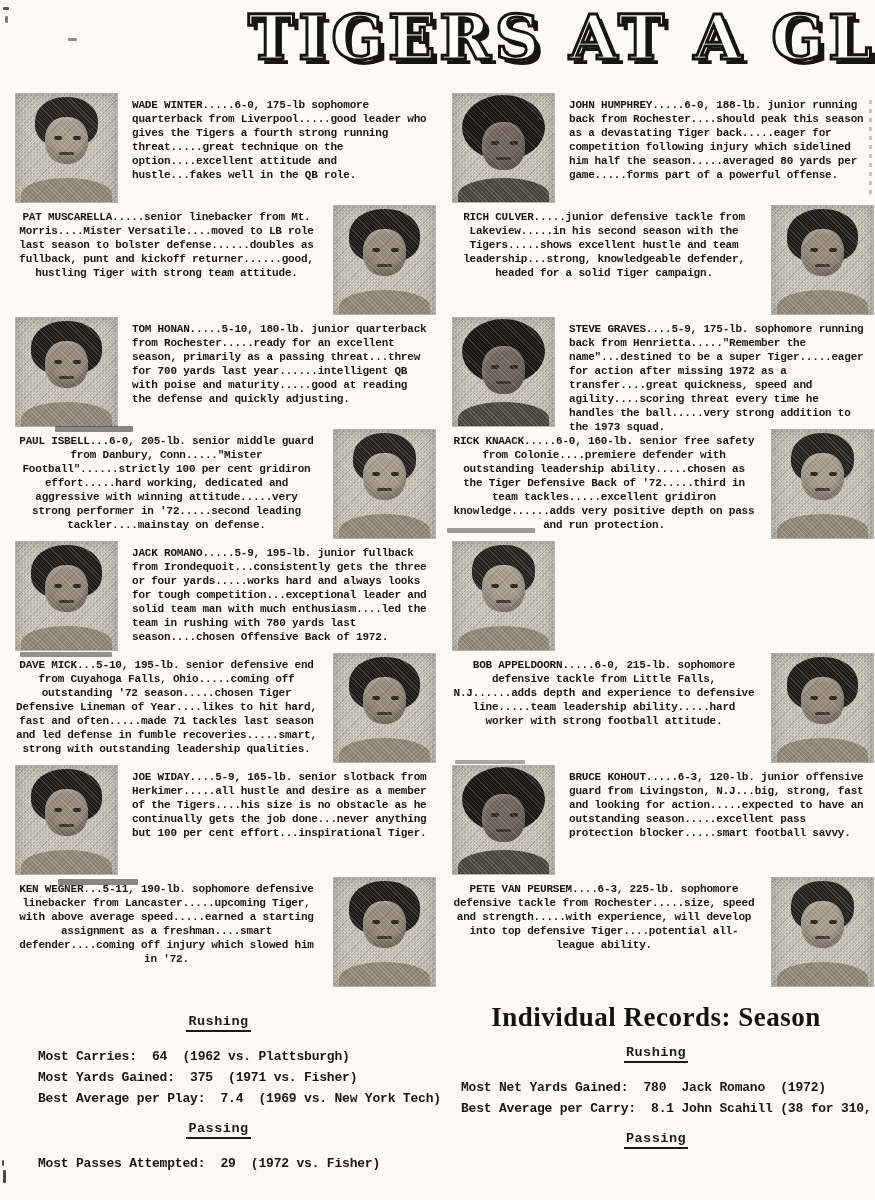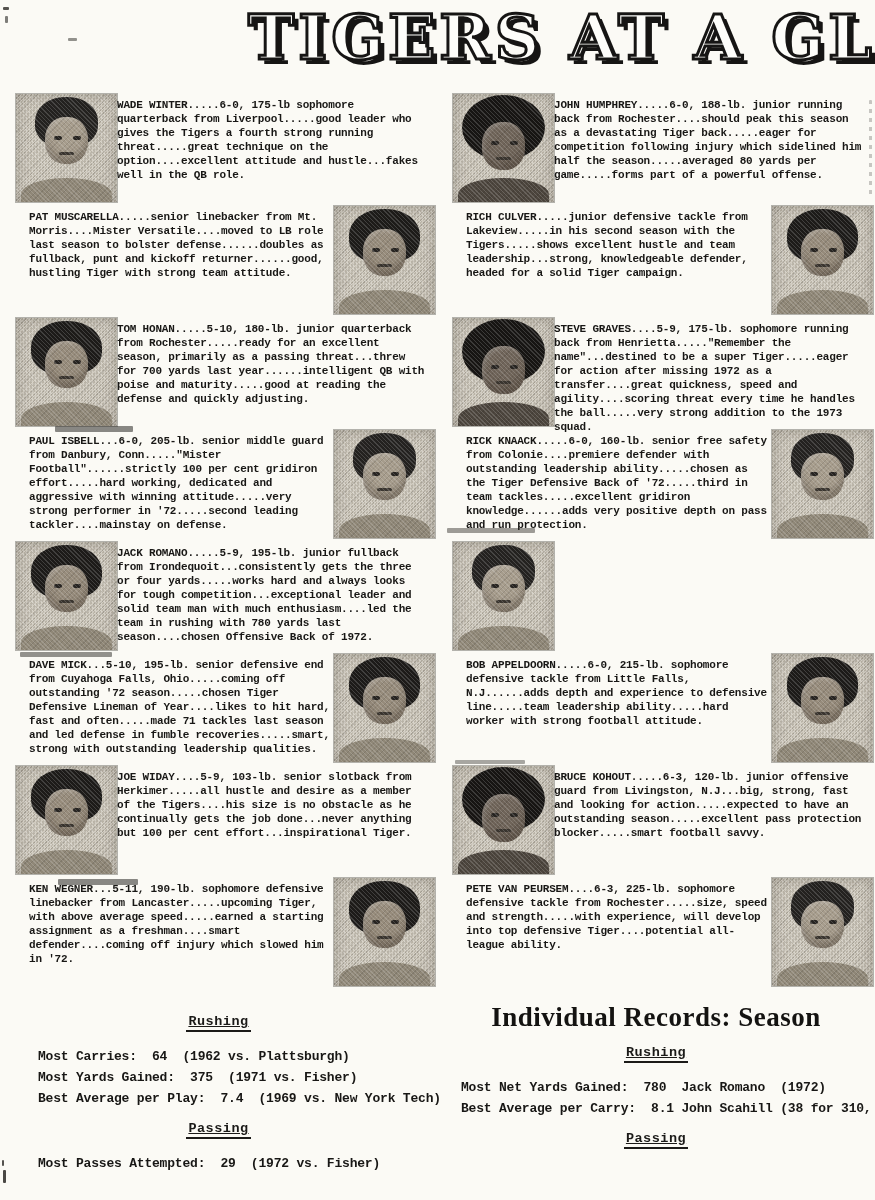--- a/index.html
+++ b/index.html
@@ -16,24 +16,24 @@
     font-size:62px;letter-spacing:4px;line-height:1.1;
     color:#fdfdfa;-webkit-text-stroke:3px #161514;
     text-shadow:5px 5px 0 #161514;
   }
   
   .bios{
     position:absolute;top:90px;left:0;width:875px;
     display:grid;grid-template-columns:437px 438px;grid-auto-rows:112px;
   }
   .bio-cell{
-    box-sizing:border-box;display:flex;gap:0;align-items:flex-start;
+    box-sizing:border-box;display:flex;gap:15px;align-items:flex-start;
     padding:4px 8px 2px 16px;
   }
-  .bio-cell.photo-right{flex-direction:row-reverse;padding:4px 2px 2px 29px;}
+  .bio-cell.photo-right{flex-direction:row-reverse;padding:4px 2px 2px 14px;text-align:center;}
   .bio-text{
     margin:4px 0 0 0;flex:1 1 auto;
     font:bold 11px/14px "Liberation Mono","DejaVu Sans Mono",monospace;
     letter-spacing:-0.2px;color:#181715;
   }
   
   .photo{
     position:relative;flex:0 0 auto;width:101px;height:108px;overflow:hidden;
     background:repeating-conic-gradient(#d2cdc2 0% 25%,#b9b3a6 0% 50%);
     background-size:3px 3px;
@@ -67,21 +67,21 @@
   }
   .rec-col{box-sizing:border-box;}
   .rec-title{
     margin:0 0 8px 0;text-align:center;
     font-family:"Liberation Serif","DejaVu Serif",serif;font-weight:bold;
     font-size:27px;letter-spacing:.5px;color:#141311;
   }
   .rec-sub{text-align:center;margin:10px 0 14px 0;}
   .rec-sub span{
     display:inline-block;padding:0 2px 1px 2px;border-bottom:2px solid #1b1a18;
-    font:bold 13.5px "Liberation Mono","DejaVu Sans Mono",monospace;letter-spacing:.5px;text-decoration:underline;
+    font:bold 13.5px "Liberation Mono","DejaVu Sans Mono",monospace;letter-spacing:.5px;
   }
   .rec-line{
     margin:0;white-space:pre;
     font:bold 13px/21px "Liberation Mono","DejaVu Sans Mono",monospace;
     letter-spacing:-0.2px;color:#181715;
   }
   .rec-col-left .rec-line{padding-left:38px;}
   .rec-col-right .rec-line{padding-left:24px;}
   
   .artifact{position:absolute;background:#2a2824;border-radius:1px;}
@@ -200,21 +200,21 @@
         <div class="ph-face"></div>
       </div>
       <p class="bio-text">BOB APPELDOORN.....6-0, 215-lb. sophomore defensive tackle from Little Falls, N.J......adds depth and experience to defensive line.....team leadership ability.....hard worker with strong football attitude.</p>
     </div>
     <div class="bio-cell">
       <div class="photo tone-mid">
         <div class="ph-shoulders"></div>
         <div class="ph-hair"></div>
         <div class="ph-face"></div>
       </div>
-      <p class="bio-text">JOE WIDAY....5-9, 103-lb. senior slotback from Herkimer.....all hustle and desire as a member of the Tigers....his size is no obstacle as he continually gets the job done...never anything but 100 per cent effort...inspirational Tiger.</p>
+      <p class="bio-text">JOE WIDAY....5-9, 165-lb. senior slotback from Herkimer.....all hustle and desire as a member of the Tigers....his size is no obstacle as he continually gets the job done...never anything but 100 per cent effort...inspirational Tiger.</p>
     </div>
     <div class="bio-cell">
       <div class="photo tone-dark">
         <div class="ph-shoulders"></div>
         <div class="ph-hair"></div>
         <div class="ph-face"></div>
       </div>
       <p class="bio-text">BRUCE KOHOUT.....6-3, 120-lb. junior offensive guard from Livingston, N.J...big, strong, fast and looking for action.....expected to have an outstanding season.....excellent pass protection blocker.....smart football savvy.</p>
     </div>
     <div class="bio-cell photo-right">

